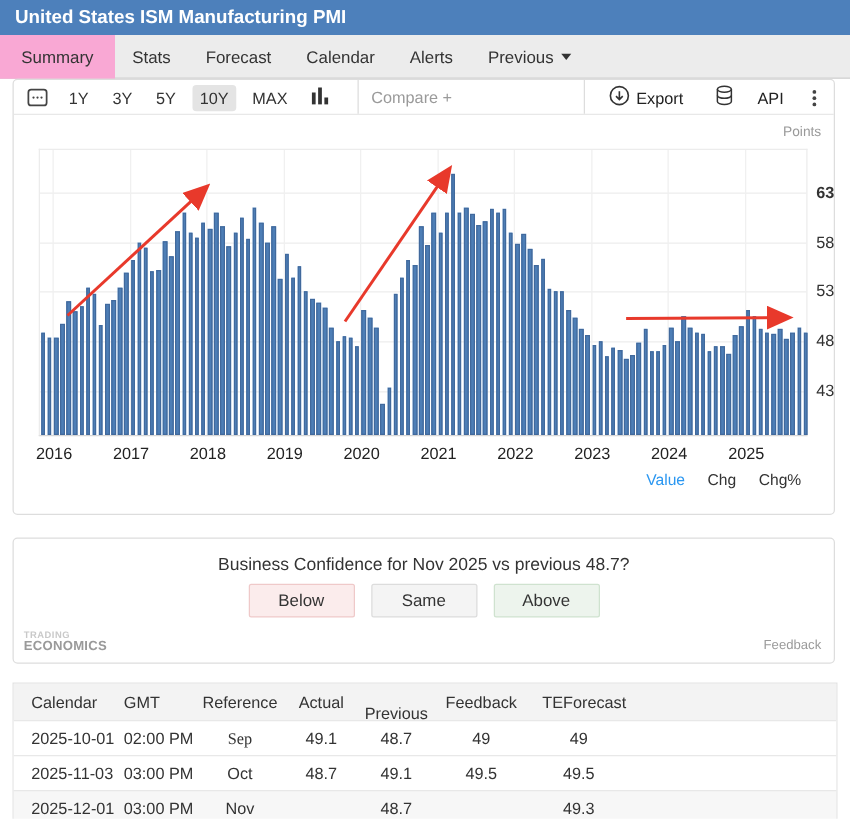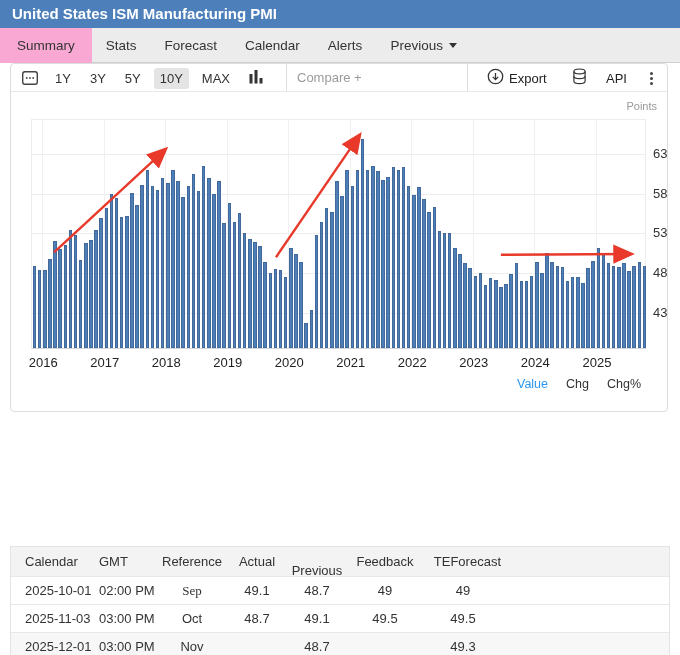--- a/index.html
+++ b/index.html
@@ -303,41 +303,54 @@
           <line x1="22.0" y1="132.4" x2="132.7" y2="30.1" stroke="#e8392b" stroke-width="2.4" marker-end="url(#ah)"></line>
           <line x1="244.0" y1="137.2" x2="327.0" y2="15.9" stroke="#e8392b" stroke-width="2.4" marker-end="url(#ah)"></line>
           <line x1="468.9" y1="134.8" x2="598.1" y2="134.0" stroke="#e8392b" stroke-width="2.4" marker-end="url(#ah)"></line>
         </svg>
       </div>
     <div id="yticks">
         <div class="ytick" style="top: 240.7px;">43</div>
         <div class="ytick" style="top: 201.1px;">48</div>
         <div class="ytick" style="top: 161.4px;">53</div>
         <div class="ytick" style="top: 121.8px;">58</div>
-        <div class="ytick" style="top: 82.1px;">63</div>
+        <div class="ytick" style="top: 82.1px; font-weight: bold;">63</div>
       </div>
     <div id="xlabels">
         <div class="ylabel-year" style="left: 32.3px;">2016</div>
         <div class="ylabel-year" style="left: 93.8px;">2017</div>
         <div class="ylabel-year" style="left: 155.3px;">2018</div>
         <div class="ylabel-year" style="left: 216.8px;">2019</div>
         <div class="ylabel-year" style="left: 278.3px;">2020</div>
         <div class="ylabel-year" style="left: 339.8px;">2021</div>
         <div class="ylabel-year" style="left: 401.3px;">2022</div>
         <div class="ylabel-year" style="left: 462.8px;">2023</div>
         <div class="ylabel-year" style="left: 524.3px;">2024</div>
         <div class="ylabel-year" style="left: 586px;">2025</div>
       </div>
     <div class="series-links" id="serlinks">
         <span class="slink active">Value</span>
         <span class="slink">Chg</span>
         <span class="slink">Chg%</span>
       </div>
   </div>
 
+  <div class="card" id="pollCard">
+    <div class="question">Business Confidence for Nov 2025 vs previous 48.7?</div>
+    <div class="poll-btns" id="pollBtns">
+        <button class="poll-btn below">Below</button>
+        <button class="poll-btn same">Same</button>
+        <button class="poll-btn above">Above</button>
+      </div>
+    <div class="brand">
+      <div class="b1">TRADING</div>
+      <div class="b2">ECONOMICS</div>
+    </div>
+    <div class="feedback">Feedback</div>
+  </div>
 
   <div id="tbl">
       <div class="trow head">
         <div class="tcell" style="width: 88px; text-align: left; padding-left: 14px;">Calendar</div>
         <div class="tcell" style="width: 60px; text-align: left;">GMT</div>
         <div class="tcell" style="width: 66px; text-align: center;">Reference</div>
         <div class="tcell" style="width: 64px; text-align: center;">Actual</div>
         <div class="tcell" style="width: 56px; text-align: center; margin-top: 17px;">Previous</div>
         <div class="tcell" style="width: 80px; text-align: center;">Feedback</div>
         <div class="tcell" style="width: 76px; text-align: right;">TEForecast</div>

